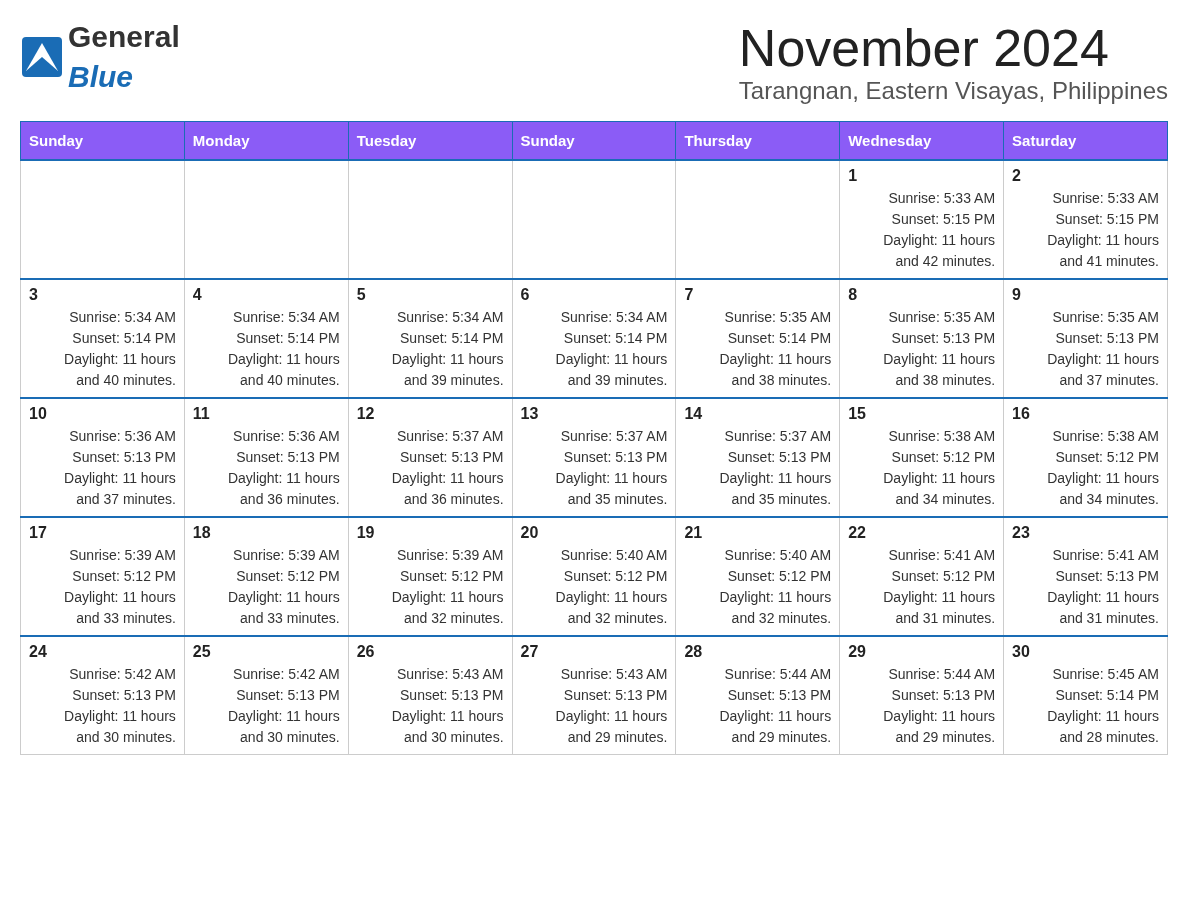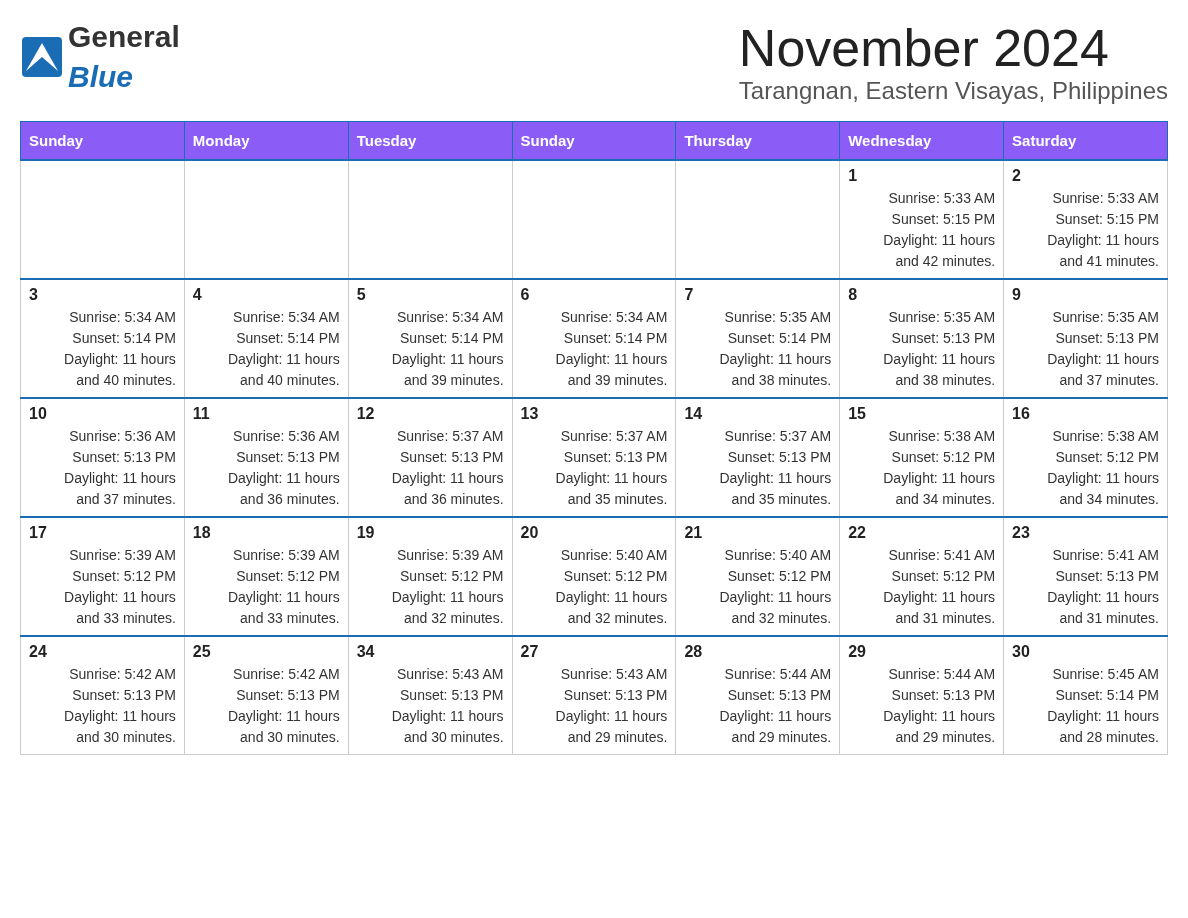--- a/index.html
+++ b/index.html
@@ -232,21 +232,21 @@
       <tr>
         <td>
           <span class="day-number">24</span>
           <div class="day-info">Sunrise: 5:42 AM<br>Sunset: 5:13 PM<br>Daylight: 11 hours<br>and 30 minutes.</div>
         </td>
         <td>
           <span class="day-number">25</span>
           <div class="day-info">Sunrise: 5:42 AM<br>Sunset: 5:13 PM<br>Daylight: 11 hours<br>and 30 minutes.</div>
         </td>
         <td>
-          <span class="day-number">34</span>
+          <span class="day-number">26</span>
           <div class="day-info">Sunrise: 5:43 AM<br>Sunset: 5:13 PM<br>Daylight: 11 hours<br>and 30 minutes.</div>
         </td>
         <td>
           <span class="day-number">27</span>
           <div class="day-info">Sunrise: 5:43 AM<br>Sunset: 5:13 PM<br>Daylight: 11 hours<br>and 29 minutes.</div>
         </td>
         <td>
           <span class="day-number">28</span>
           <div class="day-info">Sunrise: 5:44 AM<br>Sunset: 5:13 PM<br>Daylight: 11 hours<br>and 29 minutes.</div>
         </td>

